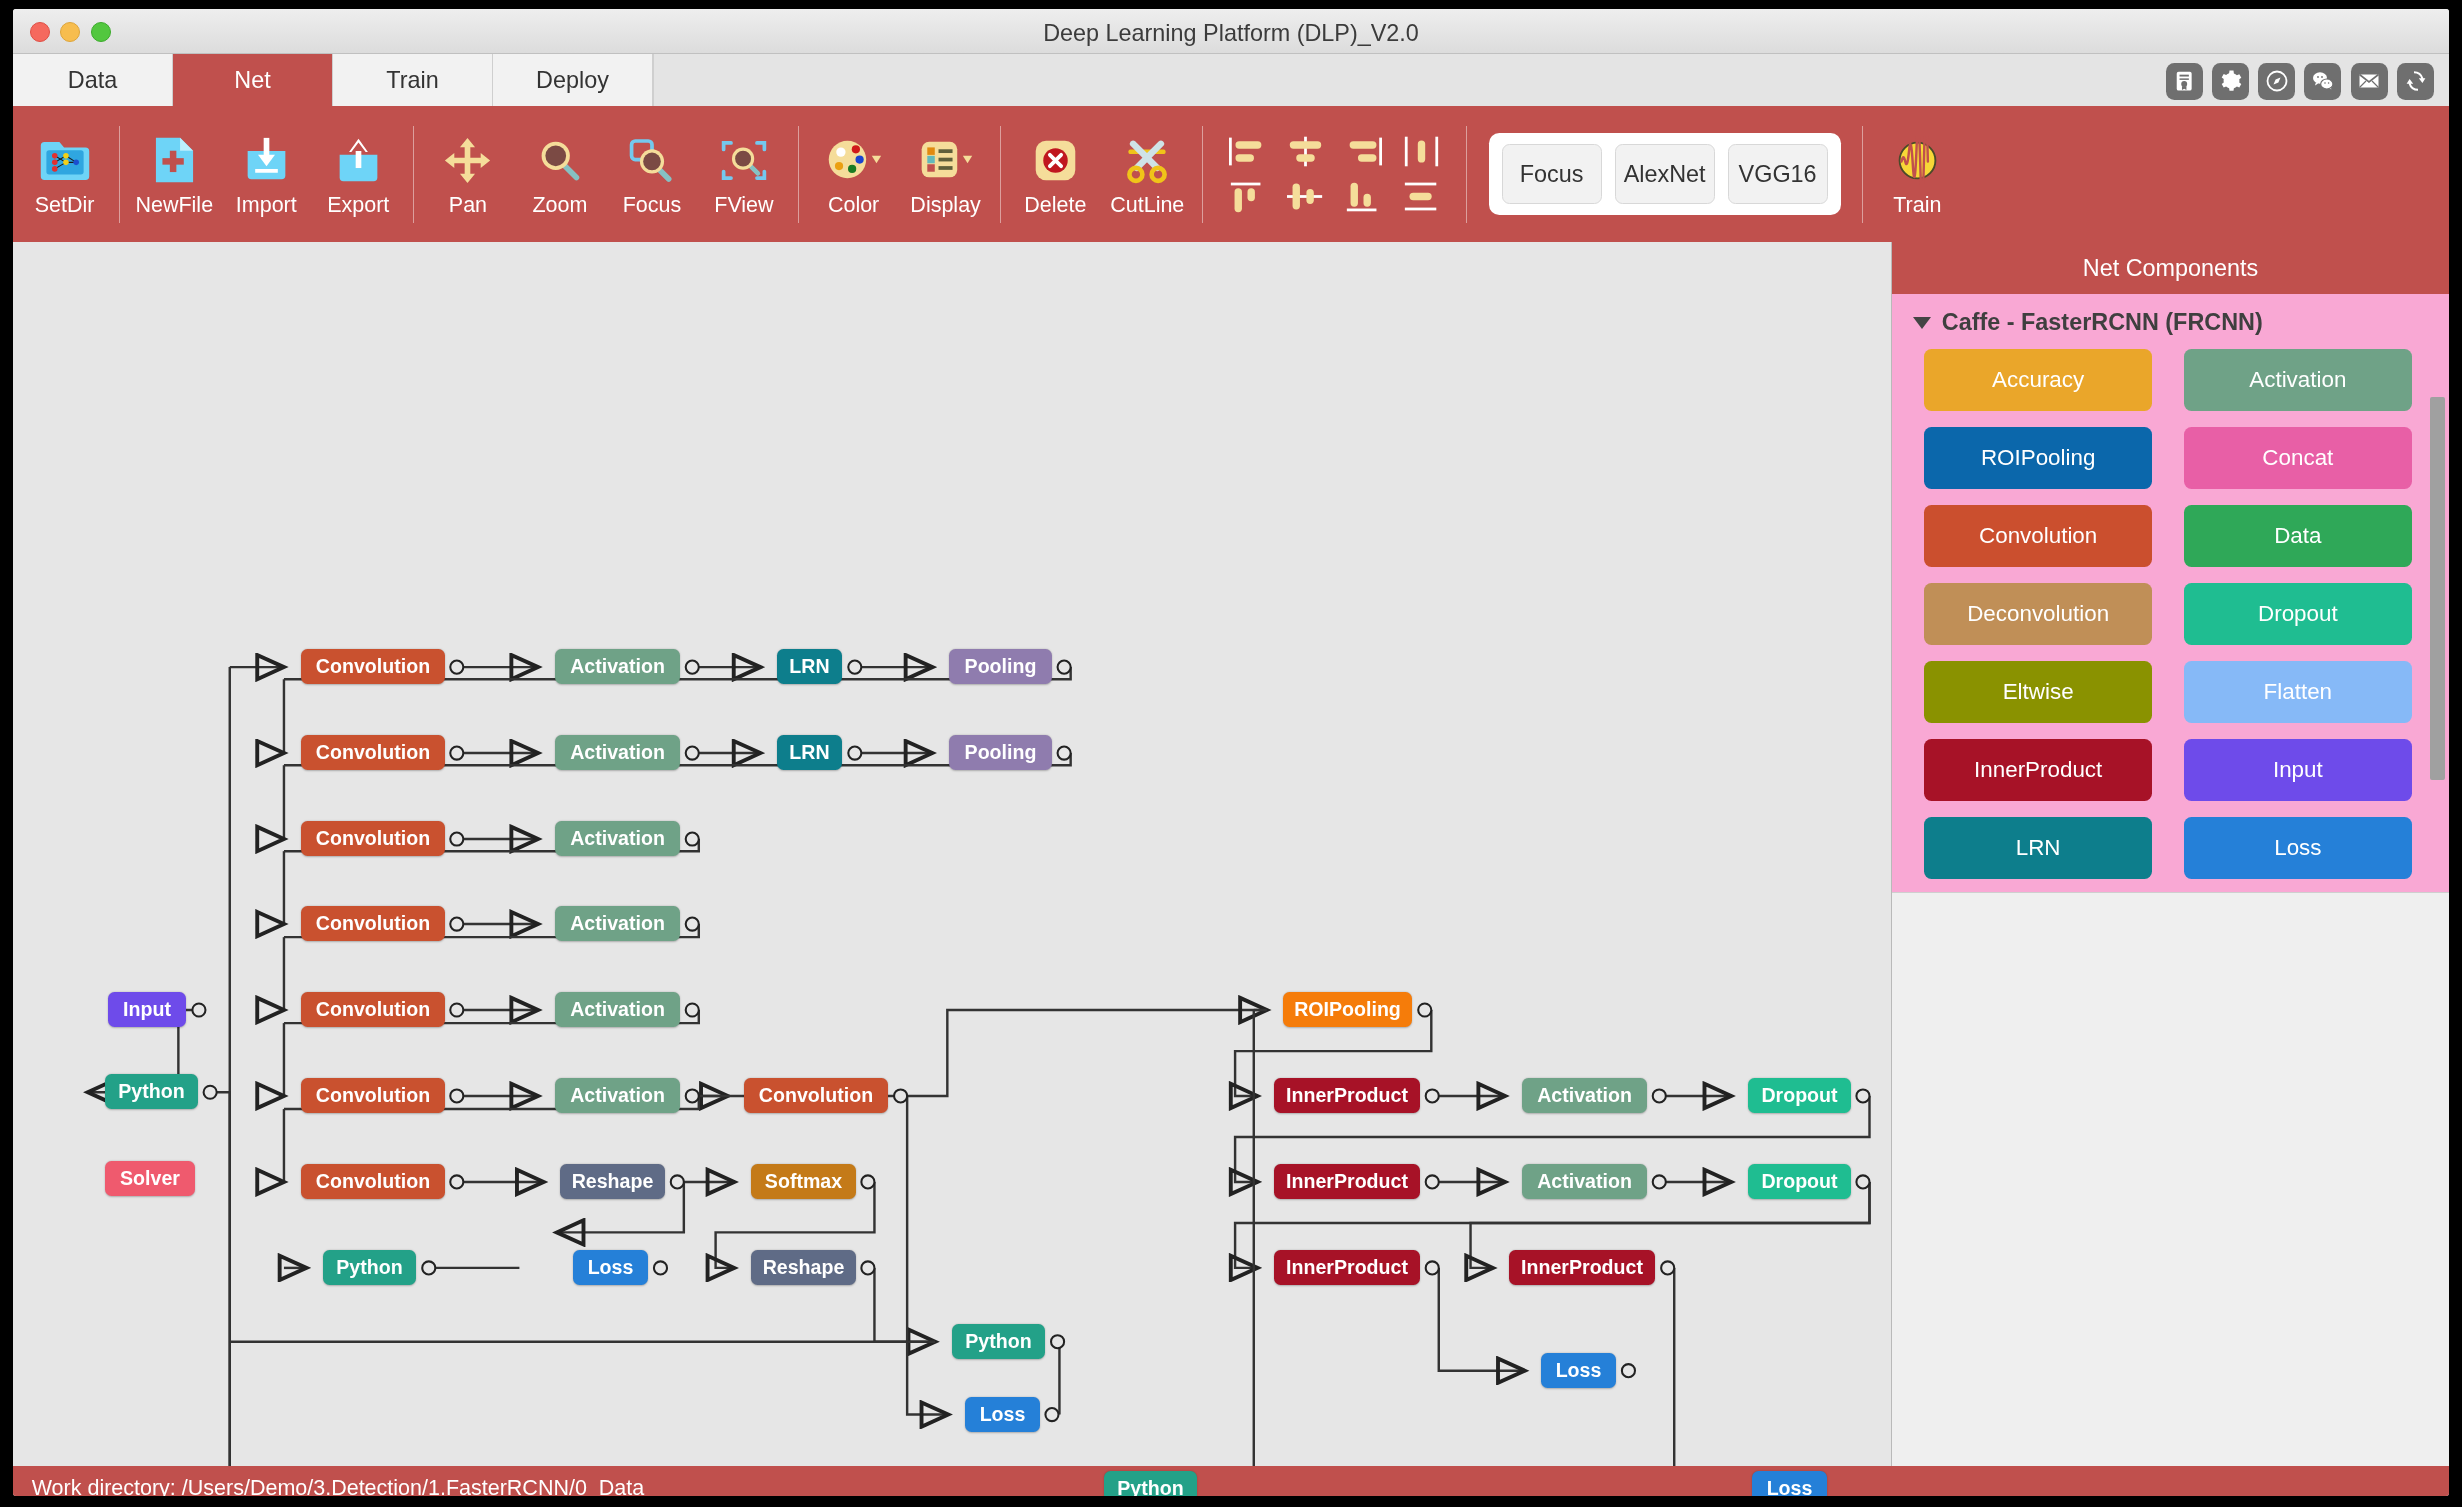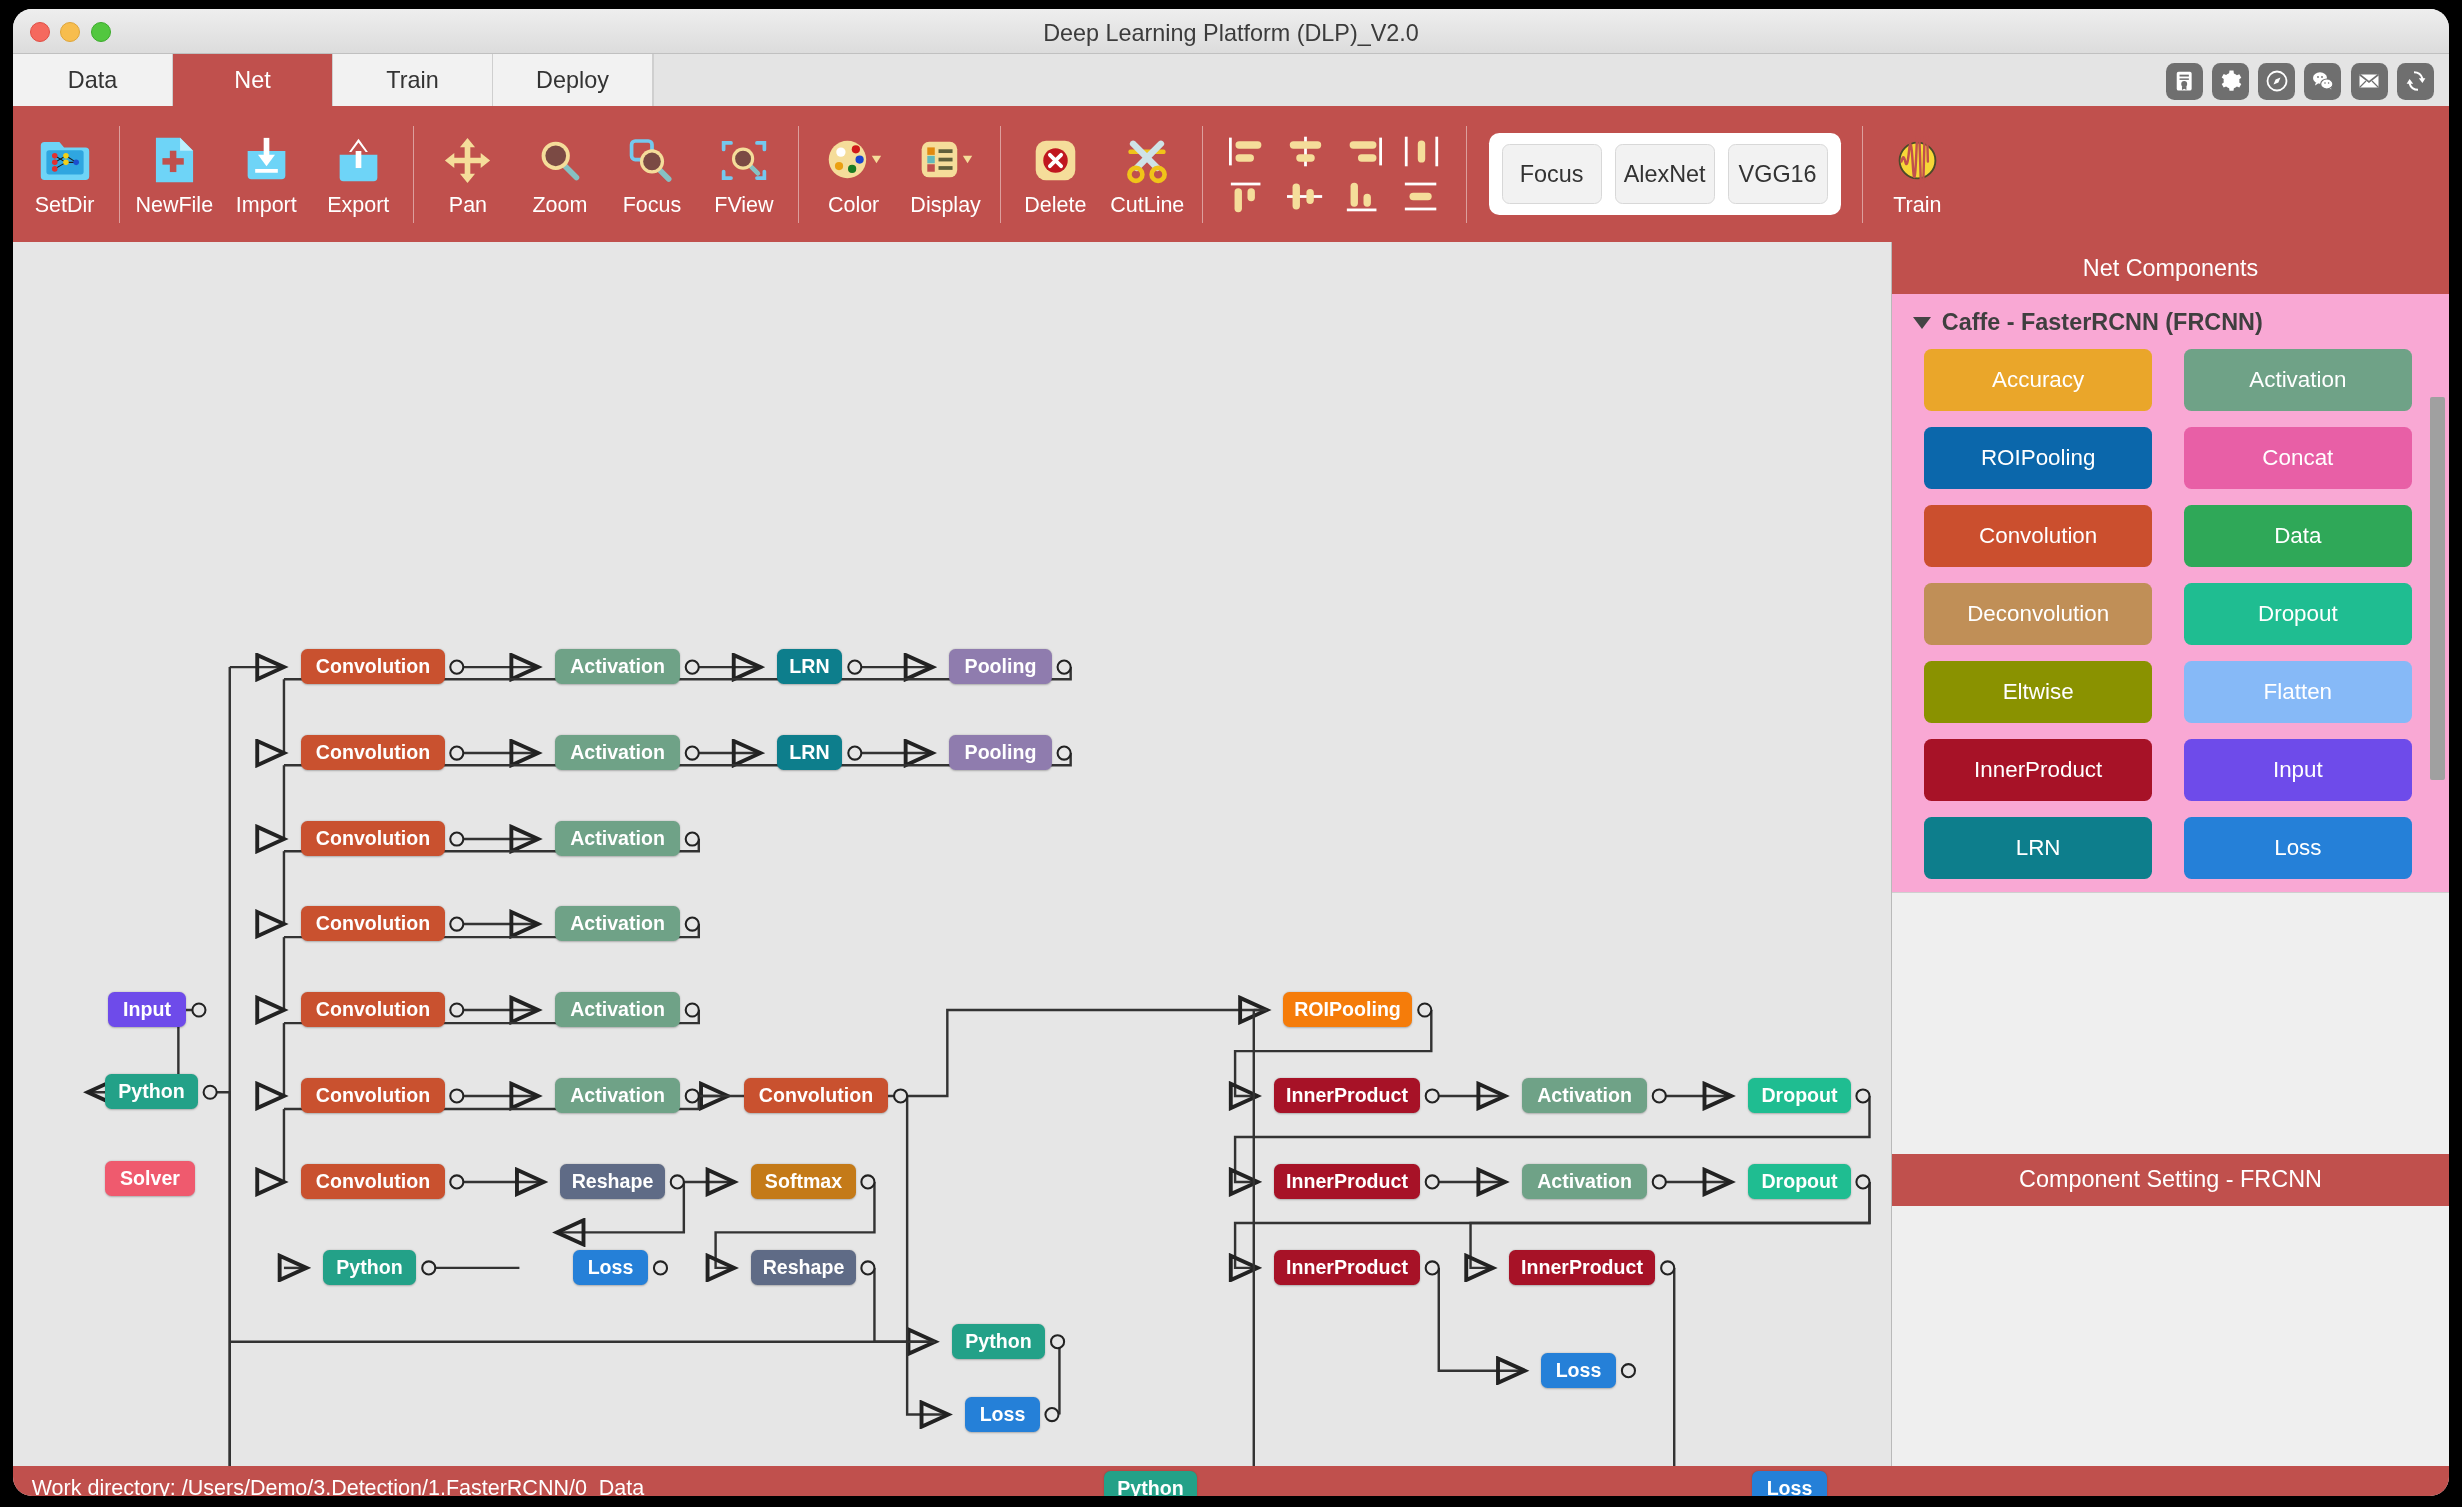--- a/index.html
+++ b/index.html
@@ -1,19 +1,19 @@
 <!DOCTYPE html>
 <html style="font-size:15px"><head>
 <meta charset="utf-8">
 <style>
   html,body{margin:0;padding:0;background:#000;}
   body{width:2462px;height:1508px;font-family:"Liberation Sans",sans-serif;overflow:hidden;}
 
   #app{position:absolute;left:13px;top:9.3px;width:2436px;height:1487px;background:#e9e9e9;
-       border-radius:19px;overflow:hidden;box-shadow:0 3.7px 20.6px rgba(0,0,0,.55);}
+       border-radius:3px;overflow:hidden;box-shadow:0 3.7px 20.6px rgba(0,0,0,.55);}
 
   
   .titlebar{position:relative;height:44px;background:linear-gradient(#eeeeee,#dcdcdc);
             border-bottom:0.9px solid #c0c0c0;}
   .lights{position:absolute;left:17px;top:13px;display:flex;gap:10.3px;}
   .light{width:18px;height:18px;border-radius:50%;}
   .l-red{background:#f5695e;border:0.9px solid #df4f45;}
   .l-yel{background:#f7bd4e;border:0.9px solid #dea53a;}
   .l-grn{background:#52c73f;border:0.9px solid #3cab2c;}
   .wtitle{position:absolute;left:0;right:0;top:10.3px;text-align:center;font-size:23.4px;color:#3b3b3b;}
@@ -565,21 +565,20 @@
           <div class="comp" style="background: rgb(31, 189, 145);">Dropout</div>
           <div class="comp" style="background: rgb(138, 146, 0);">Eltwise</div>
           <div class="comp" style="background: rgb(134, 185, 247);">Flatten</div>
           <div class="comp" style="background: rgb(167, 18, 39);">InnerProduct</div>
           <div class="comp" style="background: rgb(110, 75, 234);">Input</div>
           <div class="comp" style="background: rgb(13, 126, 140);">LRN</div>
           <div class="comp" style="background: rgb(37, 128, 216);">Loss</div>
         </div>
 
       <div class="panelspacer"></div>
-      <div class="panelhead2">Component Setting - FRCNN</div>
       <div class="settingarea"></div>
 
       <div class="vscroll"></div>
     </div>
   </div>
 
   <div class="statusbar">
     <span>Work directory: /Users/Demo/3.Detection/1.FasterRCNN/0_Data</span>
   </div>
 

